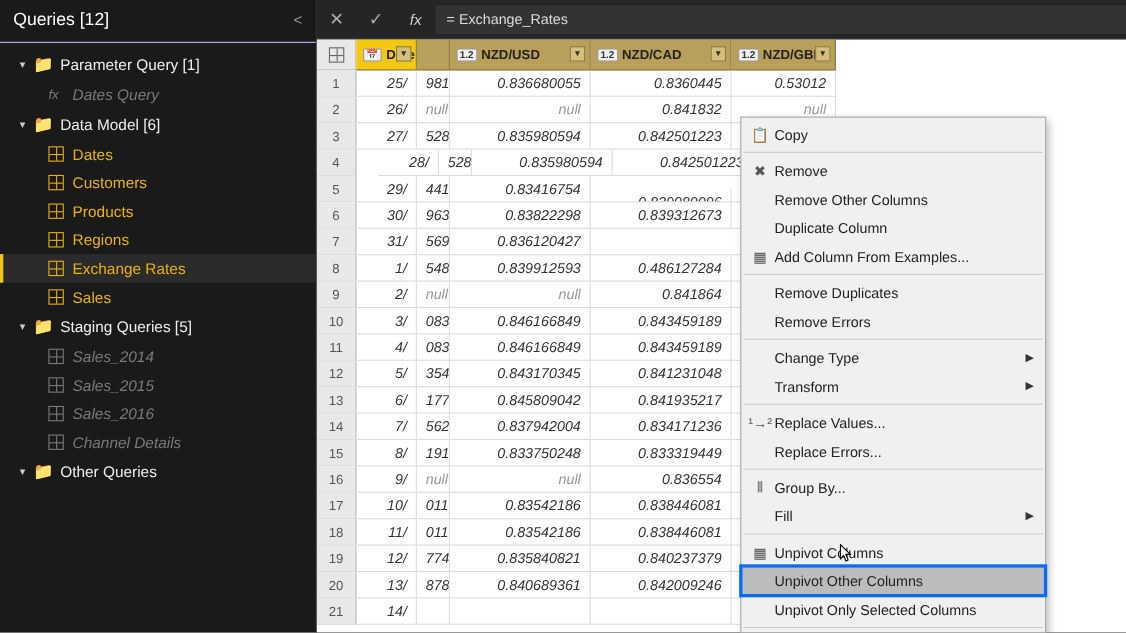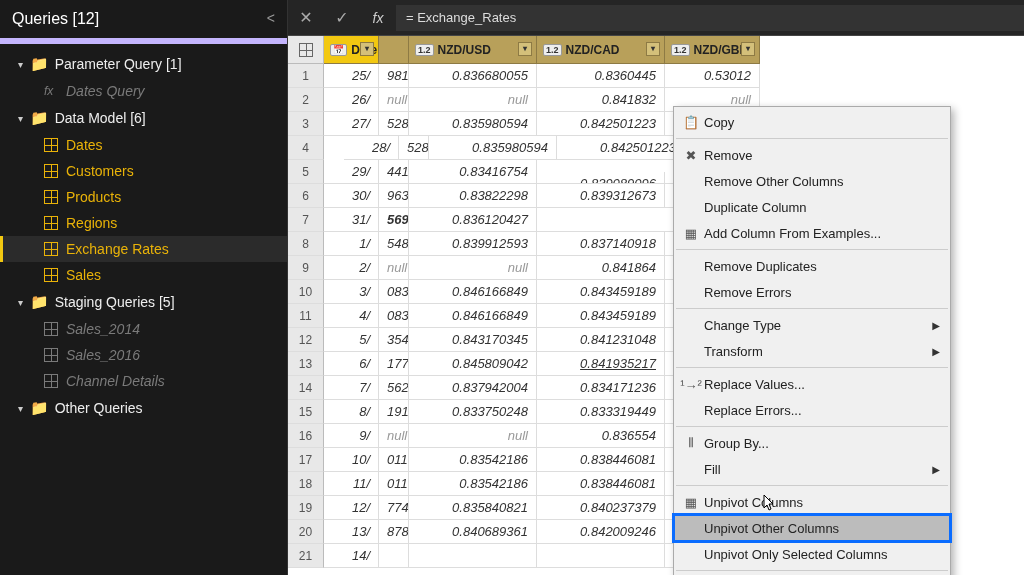--- a/index.html
+++ b/index.html
@@ -1,21 +1,21 @@
 <!DOCTYPE html>
 <html><head>
 <meta charset="utf-8">
 <style>
   * { box-sizing: border-box; margin: 0; padding: 0; font-family: 'Segoe UI', Tahoma, sans-serif; }
   body { background: #1e1e1e; width: 1024px; height: 575px; overflow: hidden; color: #ccc; font-size: 13px; }
   .app { display: flex; height: 100%; }
 
   
   .sidebar { width: 288px; background: #1a1a1a; border-right: 1px solid #333; display: flex; flex-direction: column; }
-  .sidebar-header { display: flex; align-items: flex-start; justify-content: space-between; padding: 10px 12px; border-bottom: 6px solid #c4b5fd; }
+  .sidebar-header { display: flex; align-items: flex-start; justify-content: space-between; padding: 10px 12px; border-bottom: 1px solid #c4b5fd; }
   .sidebar-title { font-size: 16px; color: #fff; font-weight: 400; }
   .chevron-toggle { color: #999; font-size: 14px; }
   .tree { padding-top: 6px; overflow-y: auto; }
   .tree-group { padding: 5px 0 5px 18px; display: flex; align-items: center; cursor: pointer; }
   .tree-group .disclosure { color: #ccc; font-size: 10px; width: 12px; display:inline-block; }
   .tree-group .folder-icon { color: #f2c811; font-size: 15px; margin-right: 6px; }
   .tree-group .label { color: #eee; font-size: 14px; }
   .tree-item { padding: 5px 0 5px 44px; display: flex; align-items: center; cursor: pointer; font-size: 14px; color: #eab308; }
   .tree-item.dim { color: #7a7a7a; font-style: italic; }
   .tree-item .tbl-icon { width: 14px; height: 14px; border: 1px solid currentColor; margin-right: 8px; position: relative; display:inline-block; }
@@ -117,20 +117,24 @@
           <span class="disclosure">▾</span>
           <span class="folder-icon">📁</span>
           <span class="label">Staging Queries [5]</span>
         </div>
         <div class="tree-item dim">
           <span class="tbl-icon"></span>
           <span>Sales_2014</span>
         </div>
         <div class="tree-item dim">
           <span class="tbl-icon"></span>
+          <span>Sales_2015</span>
+        </div>
+        <div class="tree-item dim">
+          <span class="tbl-icon"></span>
           <span>Sales_2016</span>
         </div>
         <div class="tree-item dim">
           <span class="tbl-icon"></span>
           <span>Channel Details</span>
         </div>
         <div class="tree-group">
           <span class="disclosure">▾</span>
           <span class="folder-icon">📁</span>
           <span class="label">Other Queries</span>
@@ -220,31 +224,31 @@
             <div class="row-header">6</div>
             <div class="cell date" style="width: 55px;">30/</div>
             <div class="cell" style="width: 30px;">963</div>
             <div class="cell" style="width: 128px;">0.83822298</div>
             <div class="cell" style="width: 128px;">0.839312673</div>
             <div class="cell" style="width: 95px;">0.53227</div>
           </div>
           <div class="grid-row">
             <div class="row-header">7</div>
             <div class="cell date" style="width: 55px;">31/</div>
-            <div class="cell" style="width: 30px; font-weight: bold;">569</div>
+            <div class="cell" style="width: 30px;">569</div>
             <div class="cell" style="width: 128px;">0.836120427</div>
             <div class="cell" style="width: 128px; margin-top: 23px;">0.837959886</div>
             <div class="cell" style="width: 95px;">0.52926</div>
           </div>
           <div class="grid-row">
             <div class="row-header">8</div>
             <div class="cell date" style="width: 55px;">1/</div>
             <div class="cell" style="width: 30px;">548</div>
             <div class="cell" style="width: 128px;">0.839912593</div>
-            <div class="cell" style="width: 128px;">0.837140918</div>
+            <div class="cell" style="width: 128px;">0.486127284</div>
             <div class="cell" style="width: 95px;">0.5292</div>
           </div>
           <div class="grid-row">
             <div class="row-header">9</div>
             <div class="cell date" style="width: 55px;">2/</div>
             <div class="cell null" style="width: 30px;">null</div>
             <div class="cell null" style="width: 128px;">null</div>
             <div class="cell" style="width: 128px;">0.841864</div>
             <div class="cell null" style="width: 95px;">null</div>
           </div>
@@ -270,21 +274,21 @@
             <div class="cell" style="width: 30px;">354</div>
             <div class="cell" style="width: 128px;">0.843170345</div>
             <div class="cell" style="width: 128px;">0.841231048</div>
             <div class="cell" style="width: 95px;">0.53518</div>
           </div>
           <div class="grid-row">
             <div class="row-header">13</div>
             <div class="cell date" style="width: 55px;">6/</div>
             <div class="cell" style="width: 30px;">177</div>
             <div class="cell" style="width: 128px;">0.845809042</div>
-            <div class="cell" style="width: 128px; text-decoration: underline;">0.841935217</div>
+            <div class="cell" style="width: 128px;">0.841935217</div>
             <div class="cell" style="width: 95px;">0.53983</div>
           </div>
           <div class="grid-row">
             <div class="row-header">14</div>
             <div class="cell date" style="width: 55px;">7/</div>
             <div class="cell" style="width: 30px;">562</div>
             <div class="cell" style="width: 128px;">0.837942004</div>
             <div class="cell" style="width: 128px;">0.834171236</div>
             <div class="cell" style="width: 95px;">0.5349</div>
           </div>

